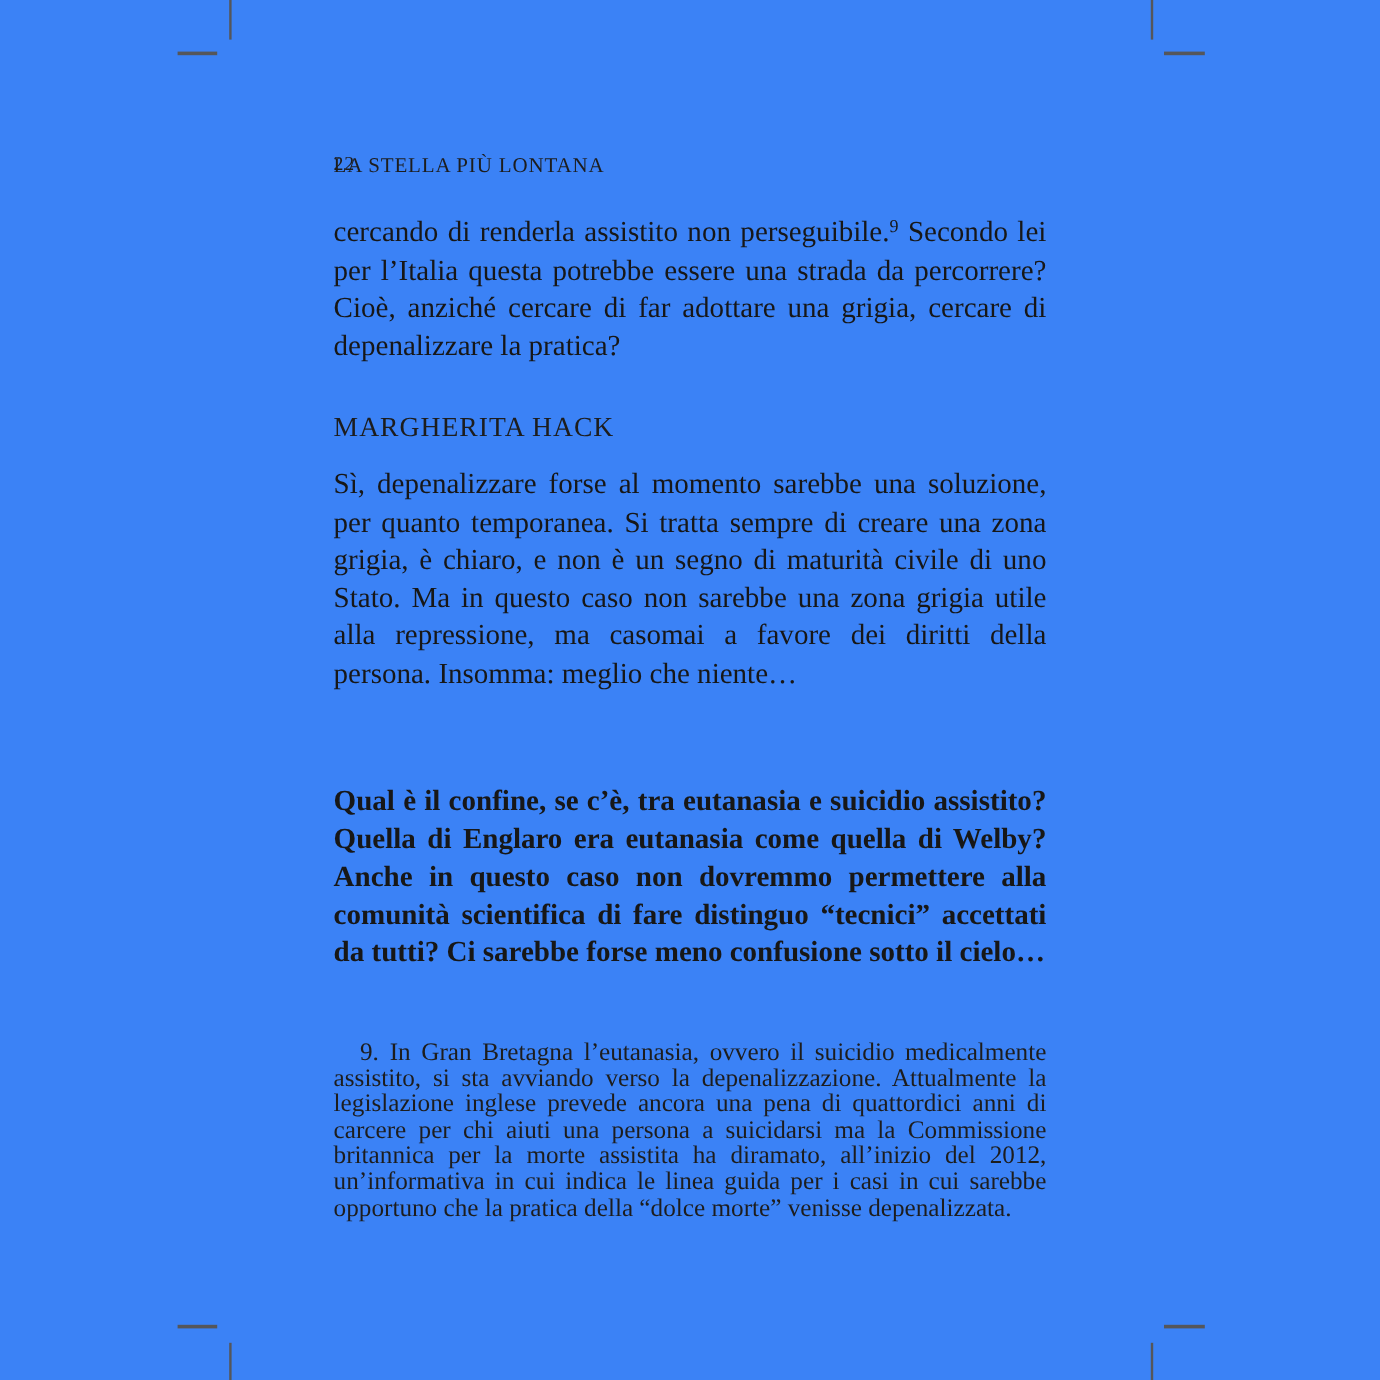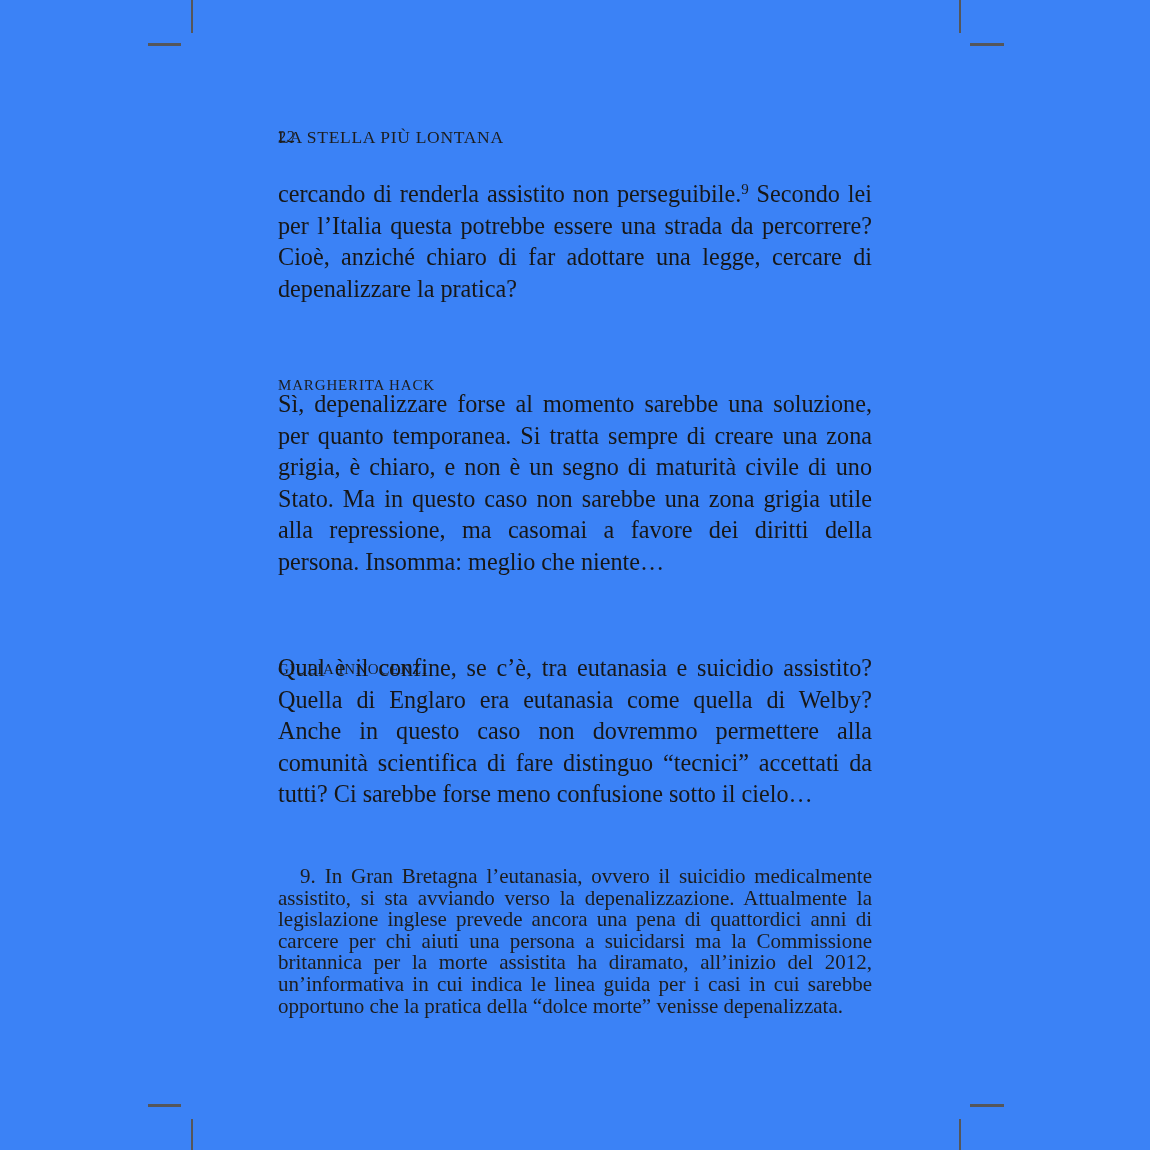--- a/index.html
+++ b/index.html
@@ -74,31 +74,30 @@
     line-height: 31.6px;
     text-align: justify;
     text-justify: inter-word;
     color: #171717;
     hyphens: manual;
   }
   .body-para:last-of-type { text-align: left; }
 
   .p1 { top: 178px; }
   .p2 { top: 388px; }
-  .p3 { top: 652px; }
+  .p3 { top: 652px; font-weight: bold; }
 
   
   .speaker {
     position: absolute;
     left: 278px;
     width: 594px;
-    font-size: 15px;
+    font-size: 23px;
     letter-spacing: 0.85px;
     color: #1d1d1d;
-    margin-top: 34px;
   }
   .sp1 { top: 343px; }
   .sp2 { top: 627px; }
 
   .fnmark {
     font-size: 0.62em;
     vertical-align: 0.52em;
     line-height: 0;
   }
 
@@ -132,25 +131,24 @@
   <div class="crop crop-h crop-bl-h"></div>
   <div class="crop crop-v crop-bl-v"></div>
   <div class="crop crop-h crop-br-h"></div>
   <div class="crop crop-v crop-br-v"></div>
 
   <div class="runhead">
     <span class="folio">22</span>
     <span class="runhead-title">LA STELLA PIÙ LONTANA</span>
   </div>
 
-  <div class="body-para p1"><span>cercando di renderla assistito non perseguibile.</span><sup class="fnmark">9</sup><span> Secondo lei per l’Italia questa potrebbe essere una strada da percorrere? Cioè, anziché chiaro di far adottare una legge, cercare di depenalizzare la pratica?</span></div>
+  <div class="body-para p1"><span>cercando di renderla assistito non perseguibile.</span><sup class="fnmark">9</sup><span> Secondo lei per l’Italia questa potrebbe essere una strada da percorrere? Cioè, anziché cercare di far adottare una grigia, cercare di depenalizzare la pratica?</span></div>
 
   <div class="speaker sp1">MARGHERITA HACK</div>
 
   <div class="body-para p2">Sì, depenalizzare forse al momento sarebbe una soluzione, per quanto temporanea. Si tratta sempre di creare una zona grigia, è chiaro, e non è un segno di maturità civile di uno Stato. Ma in questo caso non sarebbe una zona grigia utile alla repressione, ma casomai a favore dei diritti della persona. Insomma: meglio che niente…</div>
 
-  <div class="speaker sp2">GIULIA INNOCENZI</div>
 
   <div class="body-para p3">Qual è il confine, se c’è, tra eutanasia e suicidio assistito? Quella di Englaro era eutanasia come quella di Welby? Anche in questo caso non dovremmo permettere alla comunità scientifica di fare distinguo “tecnici” accettati da tutti? Ci sarebbe forse meno confusione sotto il cielo…</div>
 
   <div class="footnote"><span class="fn-num">9.</span><span class="fn-gap"></span><span class="ofig">In Gran Bretagna l’eutanasia, ovvero il suicidio medicalmente assistito, si sta avviando verso la depenalizzazione. Attualmente la legislazione inglese prevede ancora una pena di quattordici anni di carcere per chi aiuti una persona a suicidarsi ma la Commissione britannica per la morte assistita ha diramato, all’inizio del 2012, un’informativa in cui indica le linea guida per i casi in cui sarebbe opportuno che la pratica della “dolce morte” venisse depenalizzata.</span></div>
 
 </div>
 
 </body></html>

